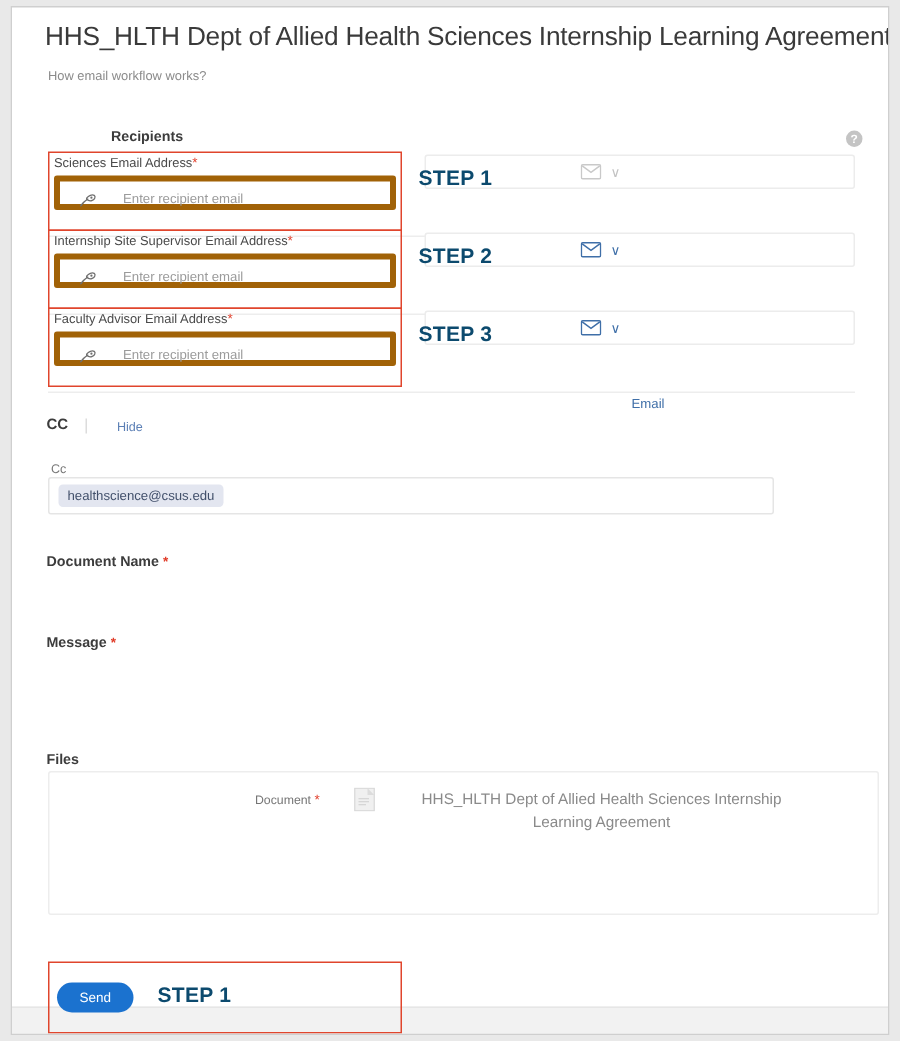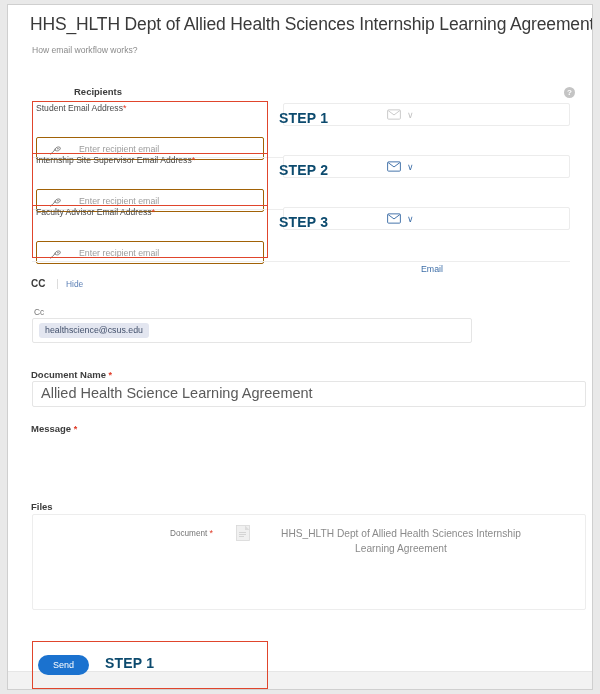--- a/index.html
+++ b/index.html
@@ -58,23 +58,22 @@
     width: 232px;
   }
   .rec-flabel {
     position: absolute; left: 4px; top: 0;
     font-size: 8.6px; color: #4a4a4a; white-space: nowrap;
   }
   .req { color: #e03a26; font-size: 9px; }
   .rec-input {
     position: absolute; left: 4px; top: 14px;
     width: 228px; height: 23px;
-    border: 1px solid #a16207; background: #fff;
+    border: 4px solid #a16207; background: #fff;
     border-radius: 2px;
-    margin-top: 20px;
   }
   .pen-icon {
     position: absolute; left: 11px; top: 4px;
     width: 15px; height: 15px;
   }
   .rec-ph {
     position: absolute; left: 42px; top: 6px;
     font-size: 8.8px; color: #9b9b9b;
   }
 
@@ -118,29 +117,29 @@
   .row-divider {
     position: absolute; left: 24px; width: 538px;
     height: 1px; background: #ededed;
   }
 
   
   #cc-label { left: 23px; top: 273px; font-size: 10px; }
   #cc-hide {
     position: absolute; left: 49px; top: 274px;
     font-size: 8.4px; color: #5b7fb5;
-    border-left: 1px solid #dcdcdc; padding-left: 8px;
+    border-left: 1px solid #dcdcdc; padding-left: 20px;
   }
   #cc-sublabel {
     position: absolute; left: 26px; top: 302px;
     font-size: 8.4px; color: #777;
   }
   #cc-field {
     position: absolute; left: 24px; top: 313px;
-    width: 440px; height: 25px;
+    width: 484px; height: 25px;
     border: 1px solid #e5e5e5; background: #fff; border-radius: 2px; text-align: right;
   }
   #cc-chip {
     position: absolute; left: 6px; top: 4px;
     padding: 2px 6px 3px 6px;
     background: #e3e6f0; border-radius: 3px;
     font-size: 8.8px; color: #42506b;
   }
 
   
@@ -217,21 +216,21 @@
 
     <div class="title">HHS_HLTH Dept of Allied Health Sciences Internship Learning Agreement</div>
     <div class="sub sub1">How email workflow works?</div>
 
     <div class="sec-label" id="recipients-label">Recipients</div>
     <div class="help-icon">?</div>
 
     <div class="rec-row" style="top:98px;">
       <div class="rec-left">
         <div class="rec-flabel">
-          <span>Student Email Address</span><span class="req">*</span>
+          <span>Sciences Email Address</span><span class="req">*</span>
         </div>
         <div class="rec-input">
           <svg class="pen-icon" viewBox="0 0 16 16">
             <path d="M3 13 C4.5 11 6 9.5 8 8.2" stroke="#6f6f6f" stroke-width="1" fill="none" stroke-linecap="round"></path>
             <path d="M7.2 7.6 C8.6 5.8 11 4.6 12.6 5.6 C13.8 6.4 13 8.4 11.2 9.2 C9.8 9.8 8.3 9.4 7.2 8.4 Z" stroke="#6f6f6f" stroke-width="0.9" fill="none"></path>
             <circle cx="10.6" cy="7.2" r="0.8" fill="#6f6f6f"></circle>
           </svg>
           <div class="rec-ph">Enter recipient email</div>
         </div>
       </div>
@@ -305,23 +304,20 @@
     <div class="sec-label" id="cc-label">CC</div>
     <div id="cc-hide">Hide</div>
     <div id="cc-sublabel">Cc</div>
     <div id="cc-field">
       <span id="cc-chip">healthscience@csus.edu</span>
     </div>
 
     <div class="sec-label" id="docname-label">
       <span>Document Name</span> <span class="req">*</span>
     </div>
-    <div id="docname-input">
-      <div id="docname-value">Allied Health Science Learning Agreement</div>
-    </div>
 
     <div class="sec-label" id="message-label">
       <span>Message</span> <span class="req">*</span>
     </div>
 
     <div class="sec-label" id="files-label">Files</div>
     <div id="files-box">
       <div id="doc-label">
         <span>Document</span> <span class="req">*</span>
       </div>

